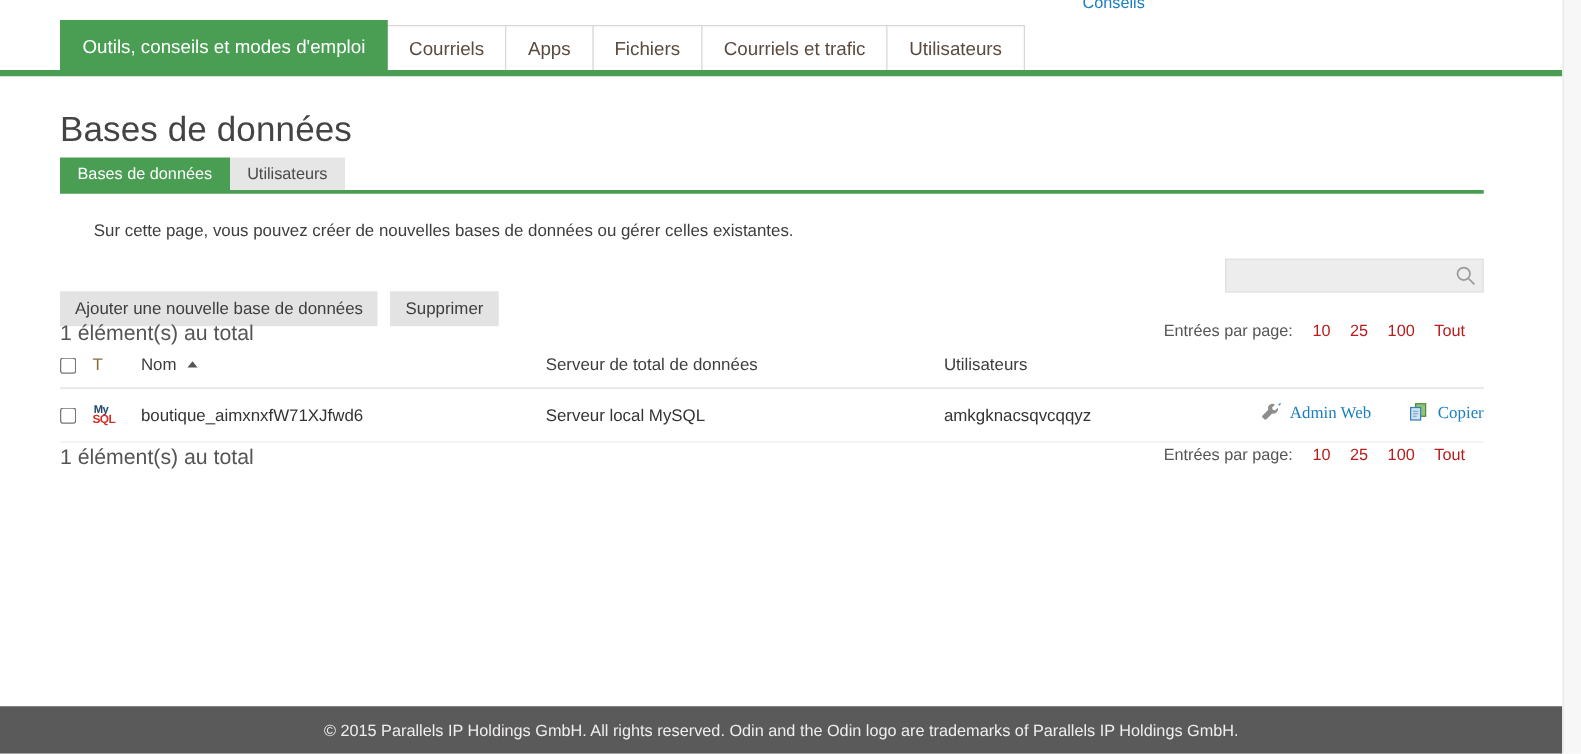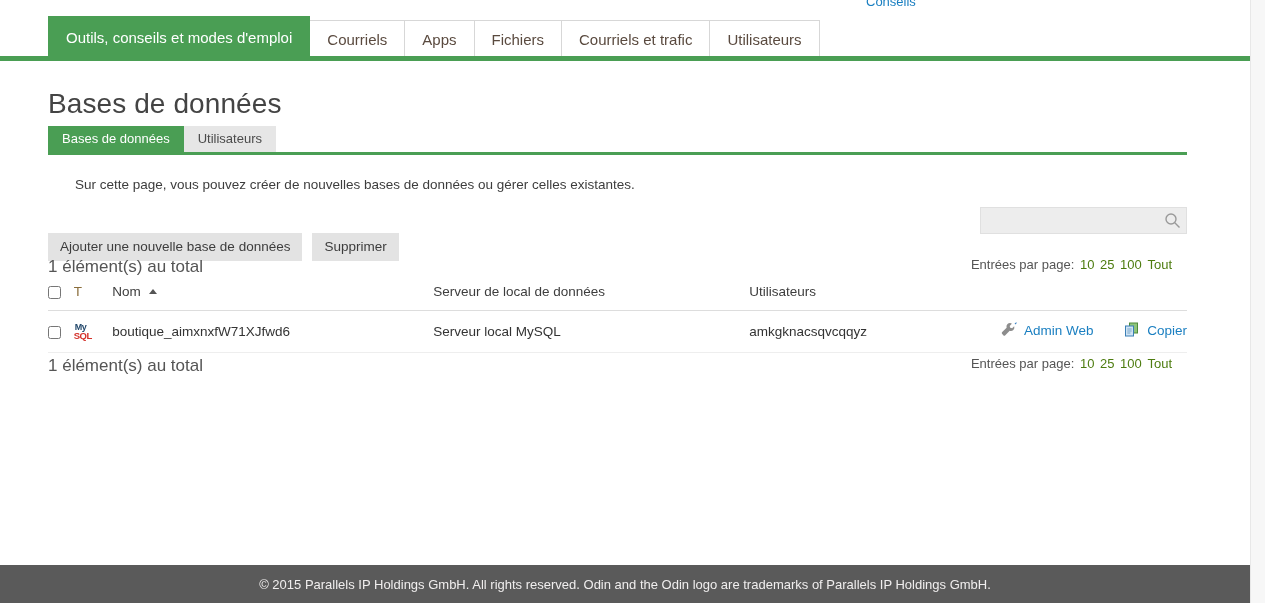--- a/index.html
+++ b/index.html
@@ -255,23 +255,23 @@
   .paging {
     position: absolute;
     right: 78px;
     font-size: 13px;
     color: #555555;
     white-space: nowrap;
   }
   #paging-top { top: 257px; }
   #paging-bottom { top: 356px; }
   .paging a {
-    color: #4d7c0f;
+    color: #b91c1c;
     text-decoration: none;
-    margin-left: 2px;
+    margin-left: 12px;
   }
   .paging .plabel { color: #555555; }
 
   
   #db-table {
     position: absolute;
     left: 48px;
     top: 284px;
     width: 1139px;
     border-collapse: collapse;
@@ -291,21 +291,21 @@
     border-bottom: 1px solid #eeeeee;
     vertical-align: middle;
     color: #333333;
     white-space: nowrap;
   }
   .col-check { width: 27px; }
   .col-type  { width: 40px; }
   .col-name  { width: 335px; margin-left: 15px; }
   .col-server{ width: 330px; }
   .col-users { width: 235px; }
-  .col-actions{ text-align: right; }
+  .col-actions{ text-align: right; font-family: Liberation Serif, serif; }
 
   .th-type { color: #8a6d3b; font-size: 13.5px; }
 
   input[type="checkbox"] {
     width: 13px; height: 13px;
     margin: 0;
     cursor: pointer;
     vertical-align: middle;
   }
 
@@ -449,21 +449,21 @@
         </th>
         <th class="col-type">
           <span class="th-type">T</span>
         </th>
         <th class="col-name">
           <a class="name-sort-link" href="#">
             <span>Nom</span>
           </a><span class="sort-caret"></span>
         </th>
         <th class="col-server">
-          <span>Serveur de local de données</span>
+          <span>Serveur de total de données</span>
         </th>
         <th class="col-users">
           <span>Utilisateurs</span>
         </th>
         <th class="col-actions"></th>
       </tr>
     </thead>
     <tbody>
       <tr>
         <td class="col-check">

